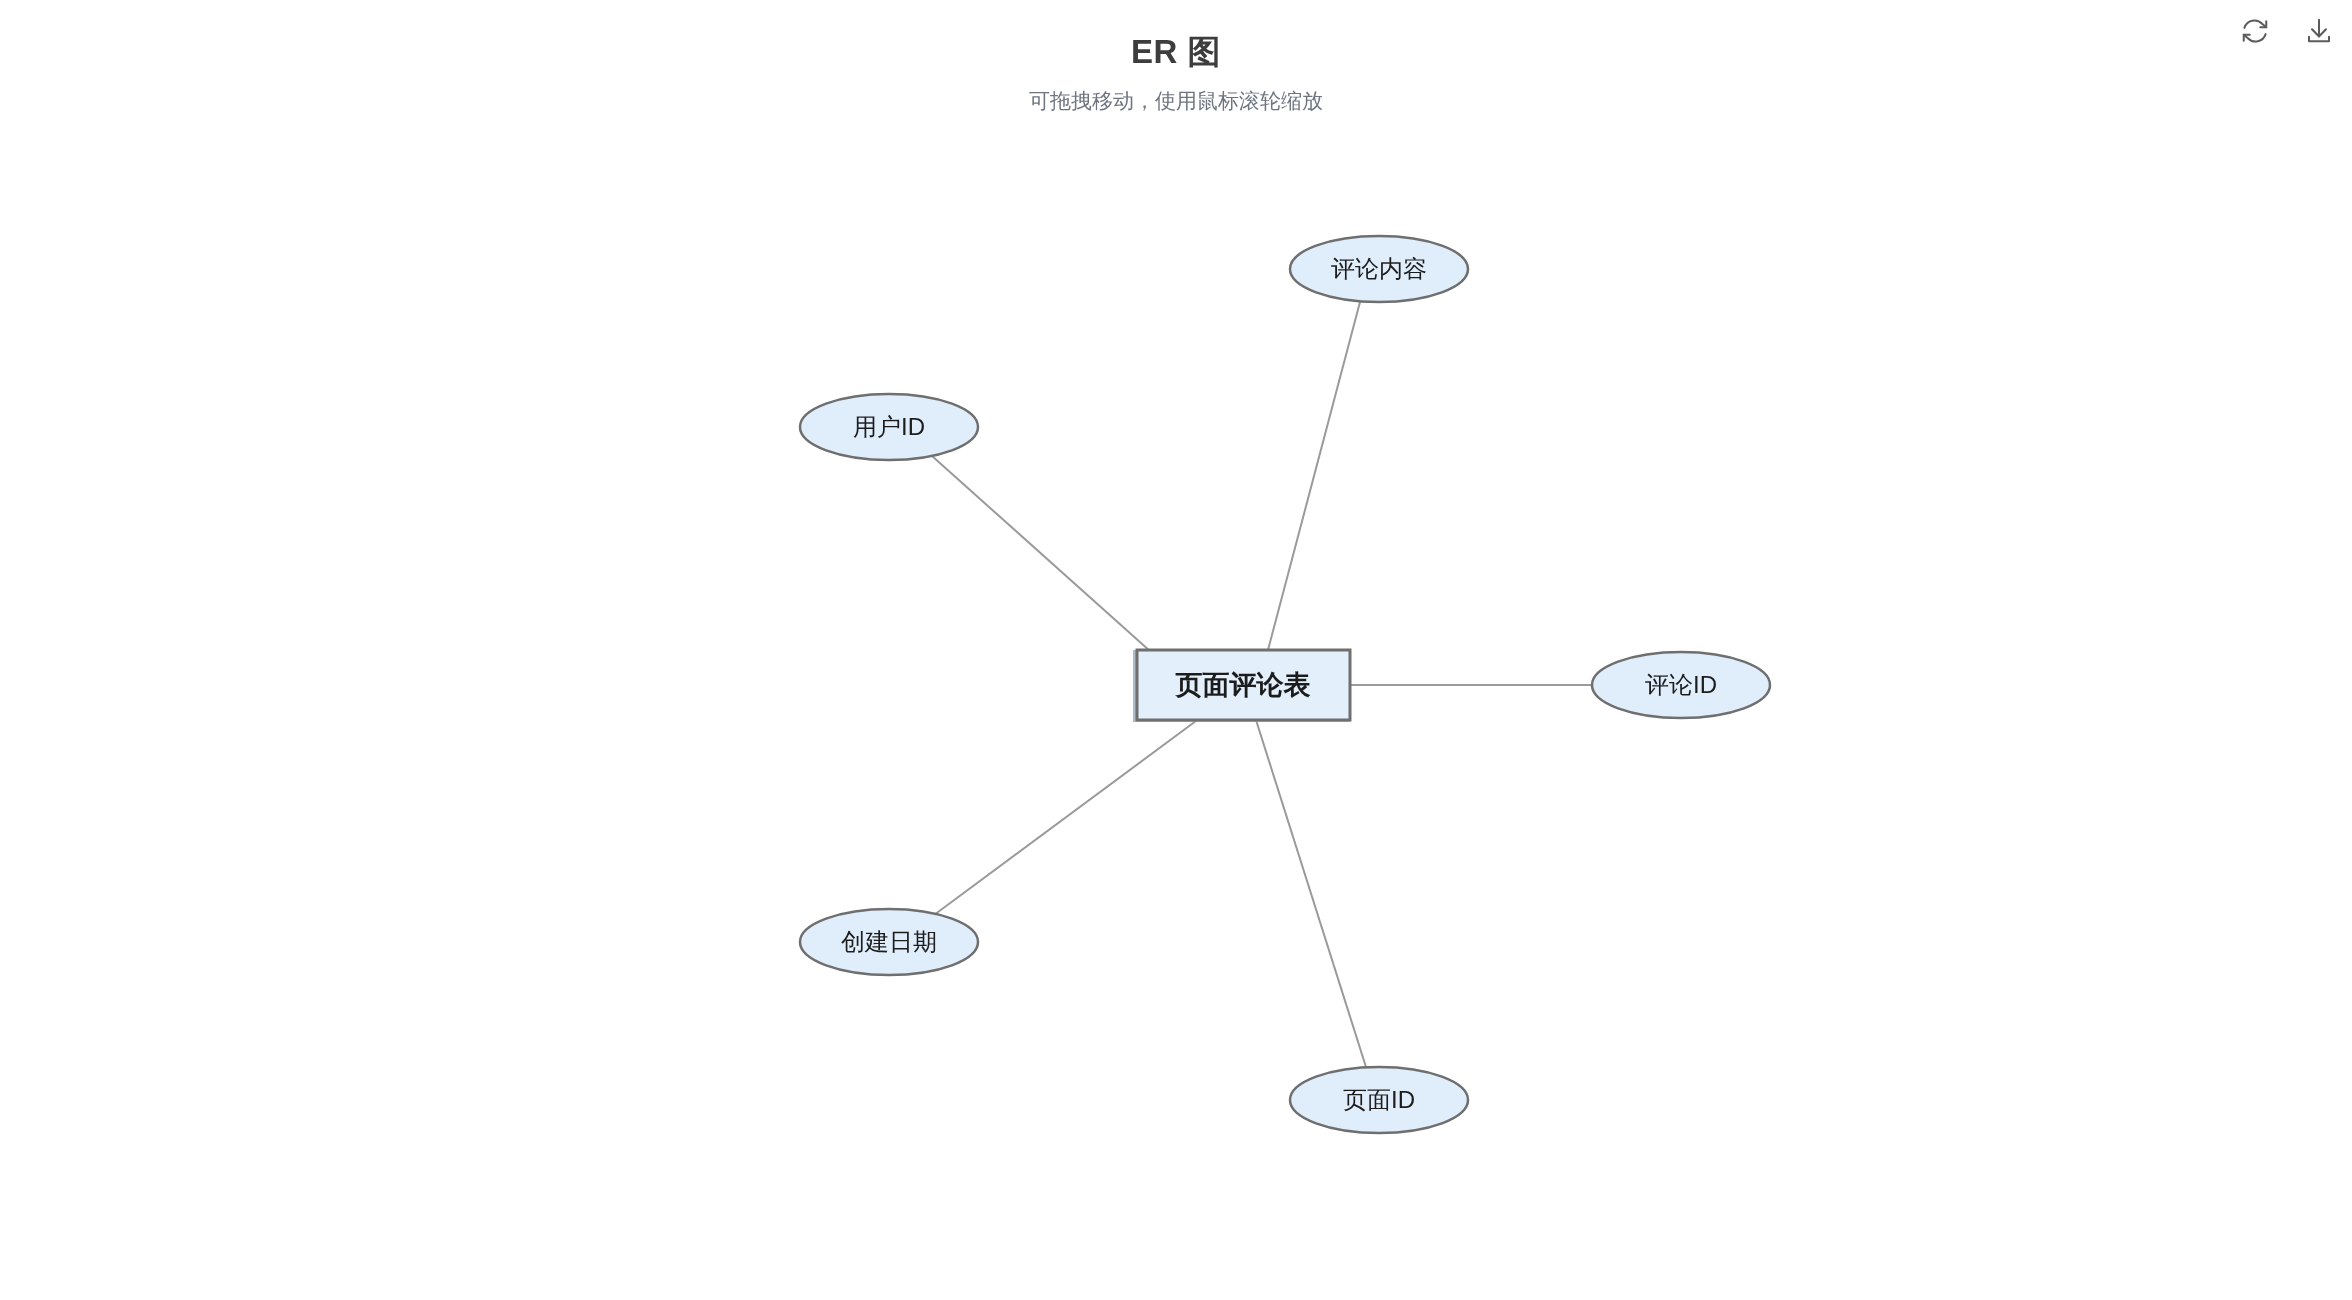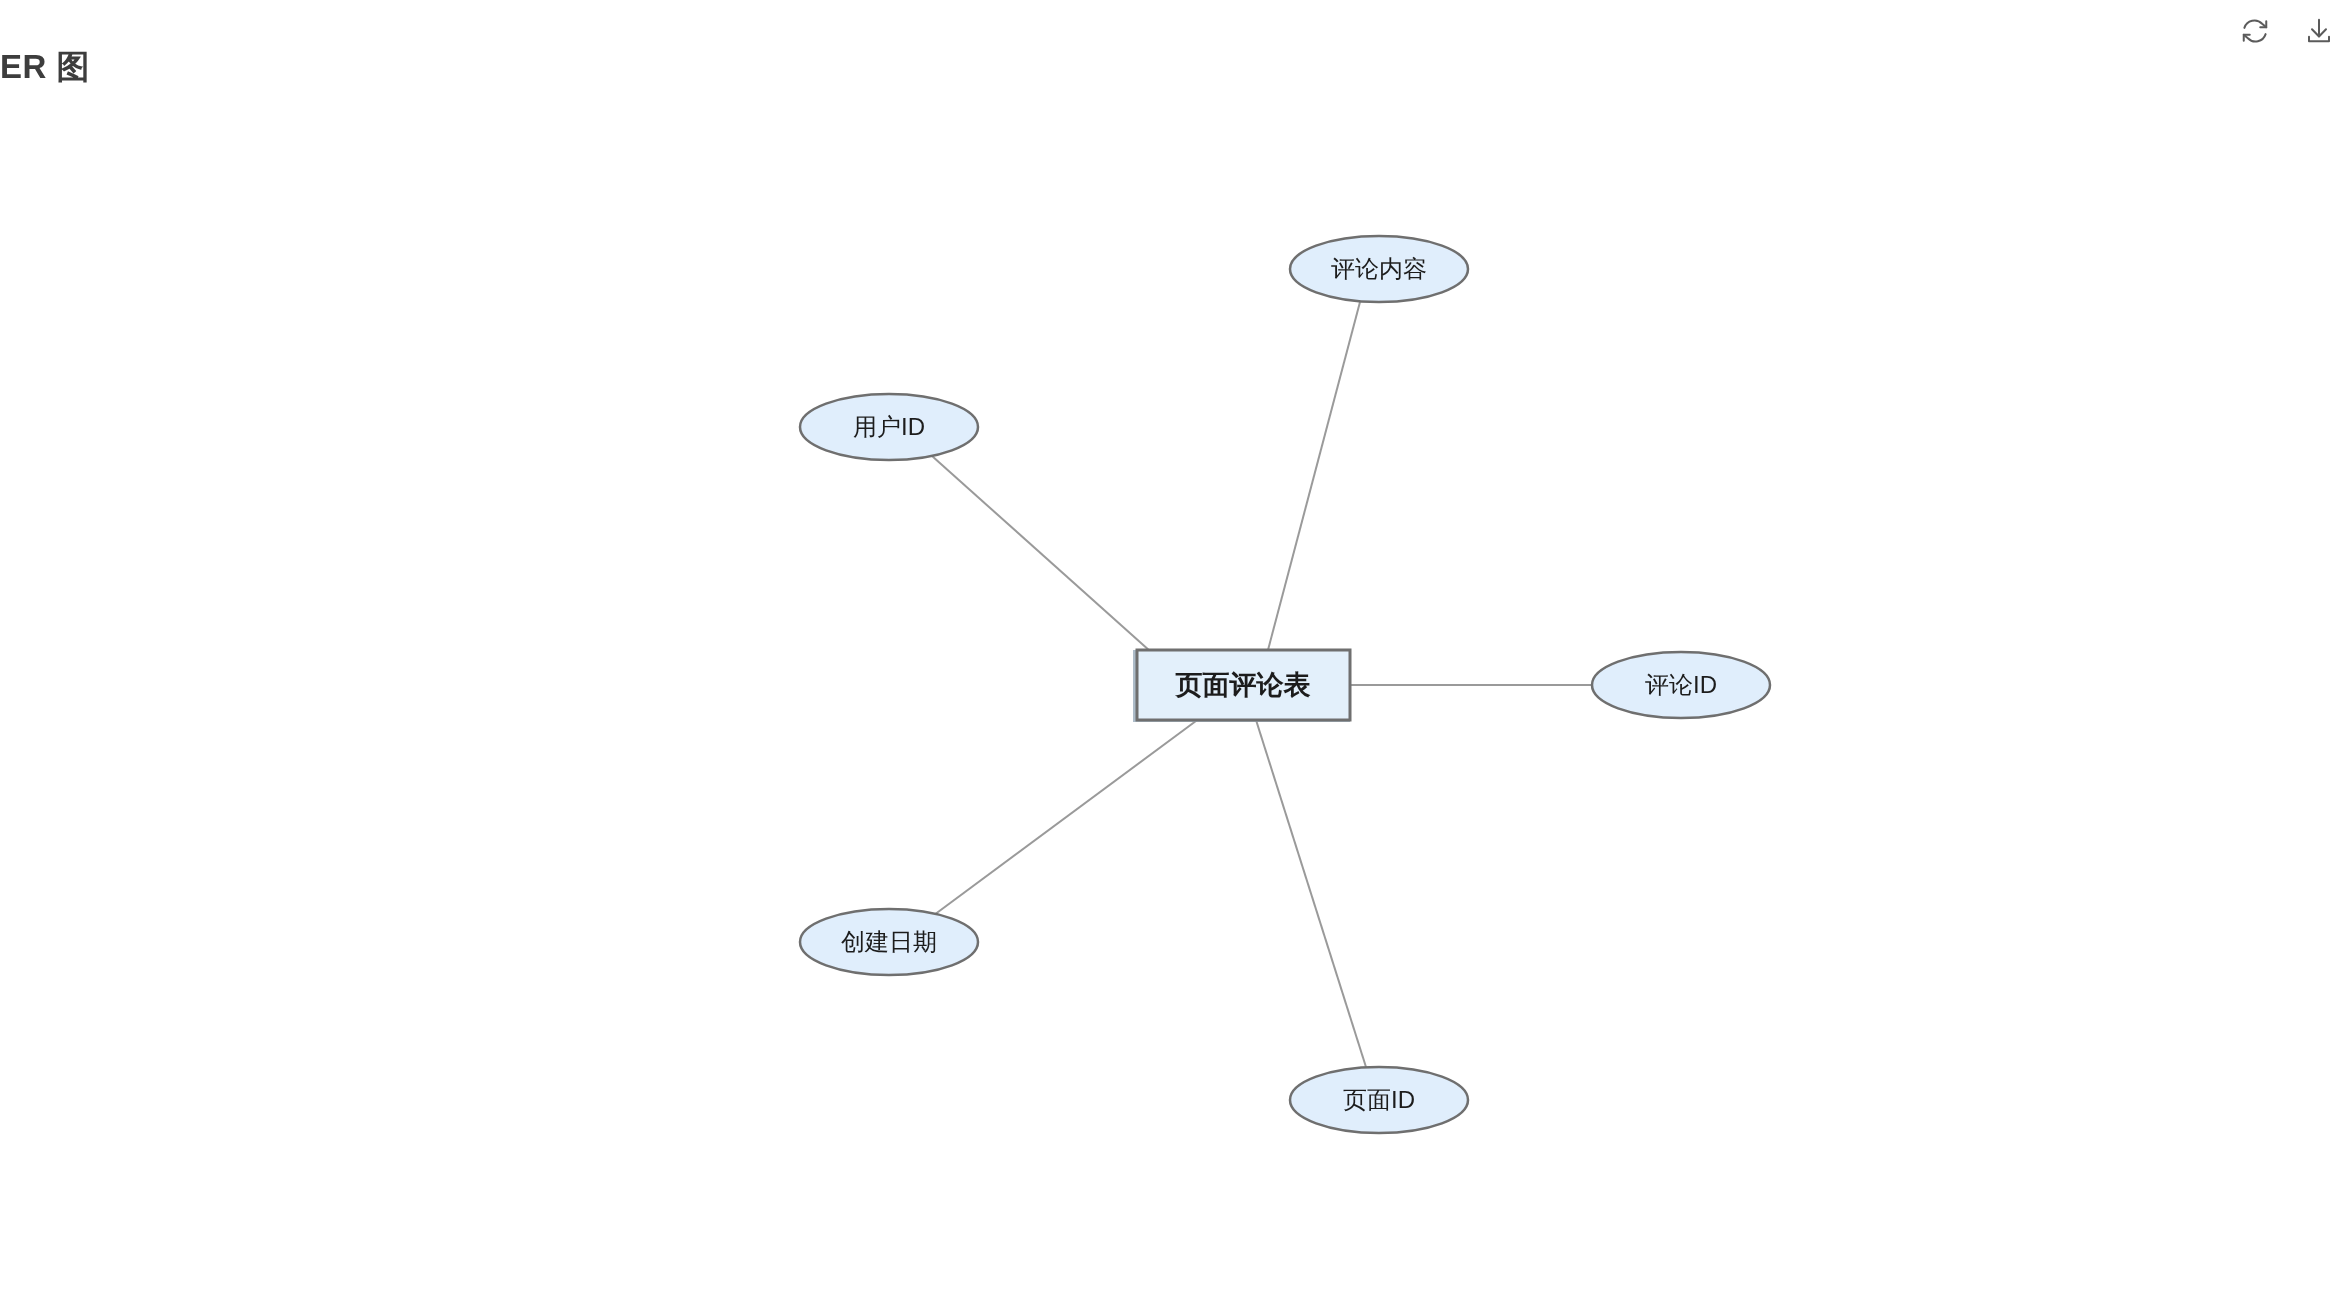--- a/index.html
+++ b/index.html
@@ -38,23 +38,23 @@
     padding: 0;
   }
   .tool-btn svg { display: block; }
 
   
   #header {
     position: absolute;
     top: 0;
     left: 0;
     width: 2352px;
+    text-align: center;
     pointer-events: none;
     z-index: 20;
-    margin-top: 15px;
   }
   #page-title {
     margin: 0;
     padding-top: 32px;
     font-size: 33px;
     font-weight: bold;
     color: #3d3d3d;
     letter-spacing: 0.5px;
     line-height: 1.2;
   }
@@ -156,20 +156,21 @@
 
   <g class="node-group">
     <rect class="entity-shadow" x="1133" y="650" width="217" height="72" rx="0"></rect>
     <rect class="entity-rect" x="1137" y="650" width="213" height="70"></rect>
     <text class="entity-label" x="1243" y="687">页面评论表</text>
   </g>
 </svg>
 
 <div id="header">
   <h1 id="page-title">ER 图</h1>
+  <p id="page-subtitle">可拖拽移动，使用鼠标滚轮缩放</p>
 </div>
 
 <div id="toolbar">
   <button class="tool-btn" title="刷新">
     <span>
       <svg width="30" height="30" viewBox="0 0 24 24" fill="none" stroke="#5b5b5b" stroke-width="1.6" stroke-linecap="round" stroke-linejoin="round">
         <path d="M3.5 9.5a8.5 8.5 0 0 1 14.2-3.3L21 9"></path>
         <polyline points="21 4.2 21 9 16.2 9"></polyline>
         <path d="M20.5 14.5a8.5 8.5 0 0 1-14.2 3.3L3 15"></path>
         <polyline points="3 19.8 3 15 7.8 15"></polyline>

